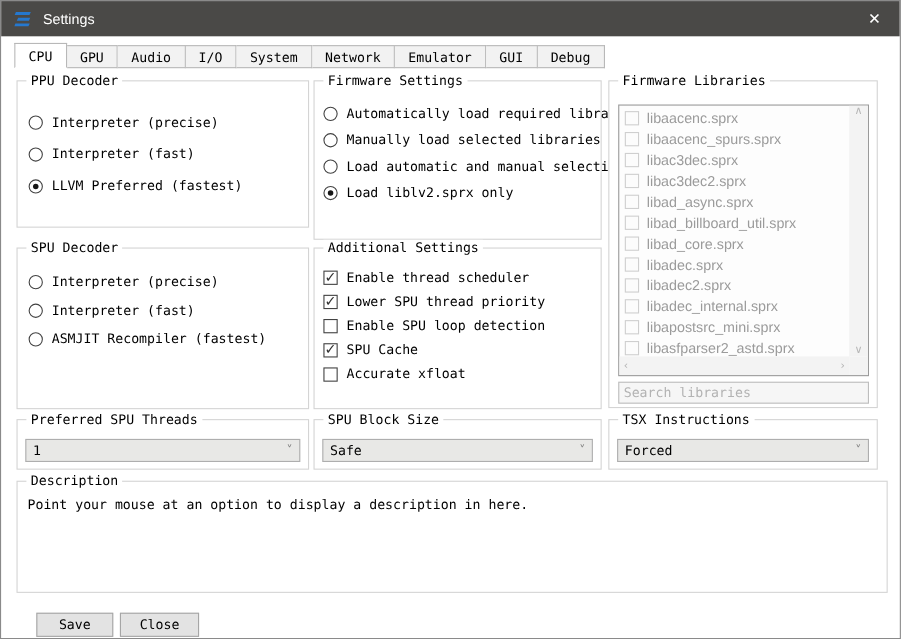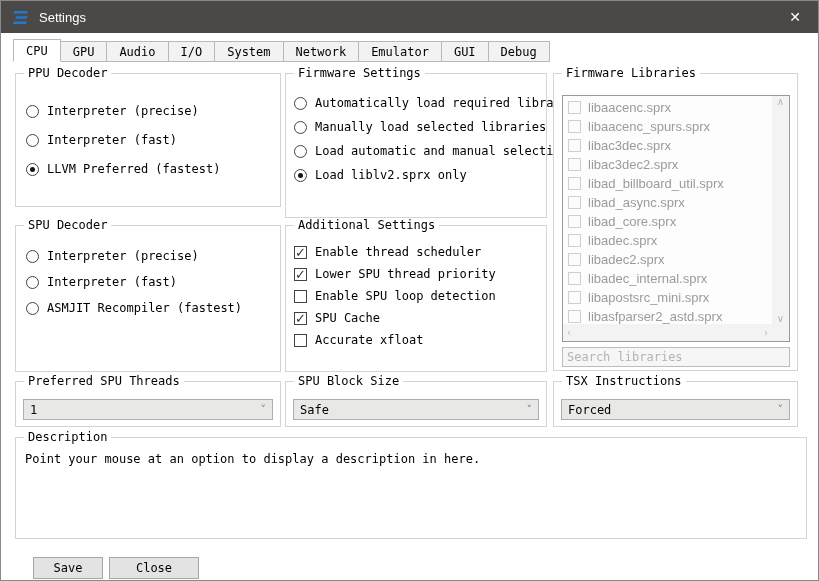--- a/index.html
+++ b/index.html
@@ -101,21 +101,21 @@
   .chev { color:#7e7e7e; font-size:11px; font-family:"DejaVu Sans", sans-serif; }
   
   .desc-text { position:absolute; left:9px; top:14px; right:8px; }
   
   .btn {
     position:absolute; top:556px; height:22px; background:#e3e3e3;
     border:1px solid #a6a6a6; display:flex; align-items:center; justify-content:center;
     font-family:"DejaVu Sans Mono", monospace; font-size:12px;margin-left:18px;
   }
   #btn-save { left:14px; width:70px; }
-  #btn-close { left:90px; width:90px; }
+  #btn-close { left:90px; width:72px; }
 </style>
 </head>
 <body>
 
 <div id="window">
 
   <div class="titlebar">
     <span class="logo">
       <svg width="17" height="13" viewBox="0 0 17 13">
         <path fill="#2578cf" d="M1.5 0 H15 L13.8 2.6 H0.3 Z"></path>
@@ -254,25 +254,25 @@
         <div class="librow">
             <span class="libcb"></span>
             <span>libac3dec.sprx</span>
           </div>
         <div class="librow">
             <span class="libcb"></span>
             <span>libac3dec2.sprx</span>
           </div>
         <div class="librow">
             <span class="libcb"></span>
+            <span>libad_async.sprx</span>
+          </div>
+        <div class="librow">
+            <span class="libcb"></span>
             <span>libad_billboard_util.sprx</span>
-          </div>
-        <div class="librow">
-            <span class="libcb"></span>
-            <span>libad_async.sprx</span>
           </div>
         <div class="librow">
             <span class="libcb"></span>
             <span>libad_core.sprx</span>
           </div>
         <div class="librow">
             <span class="libcb"></span>
             <span>libadec.sprx</span>
           </div>
         <div class="librow">

